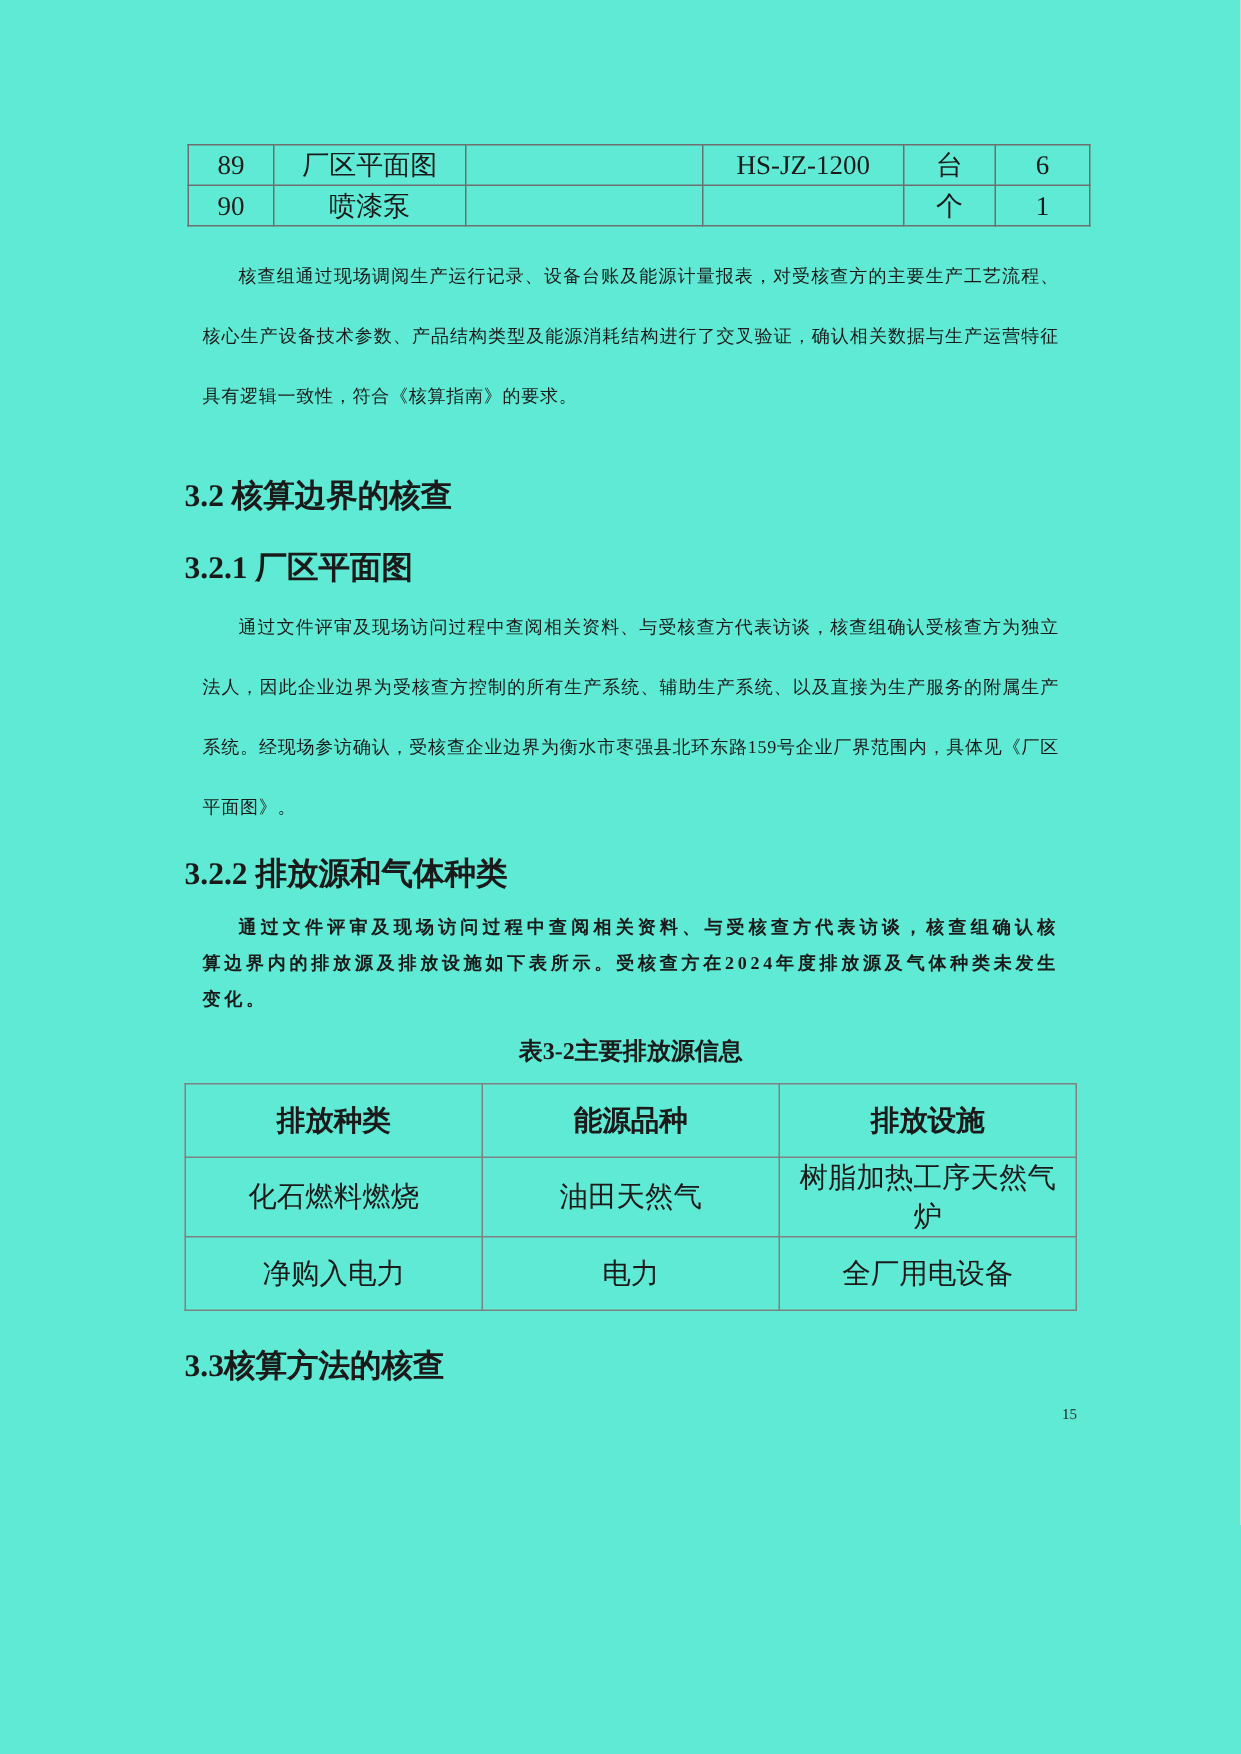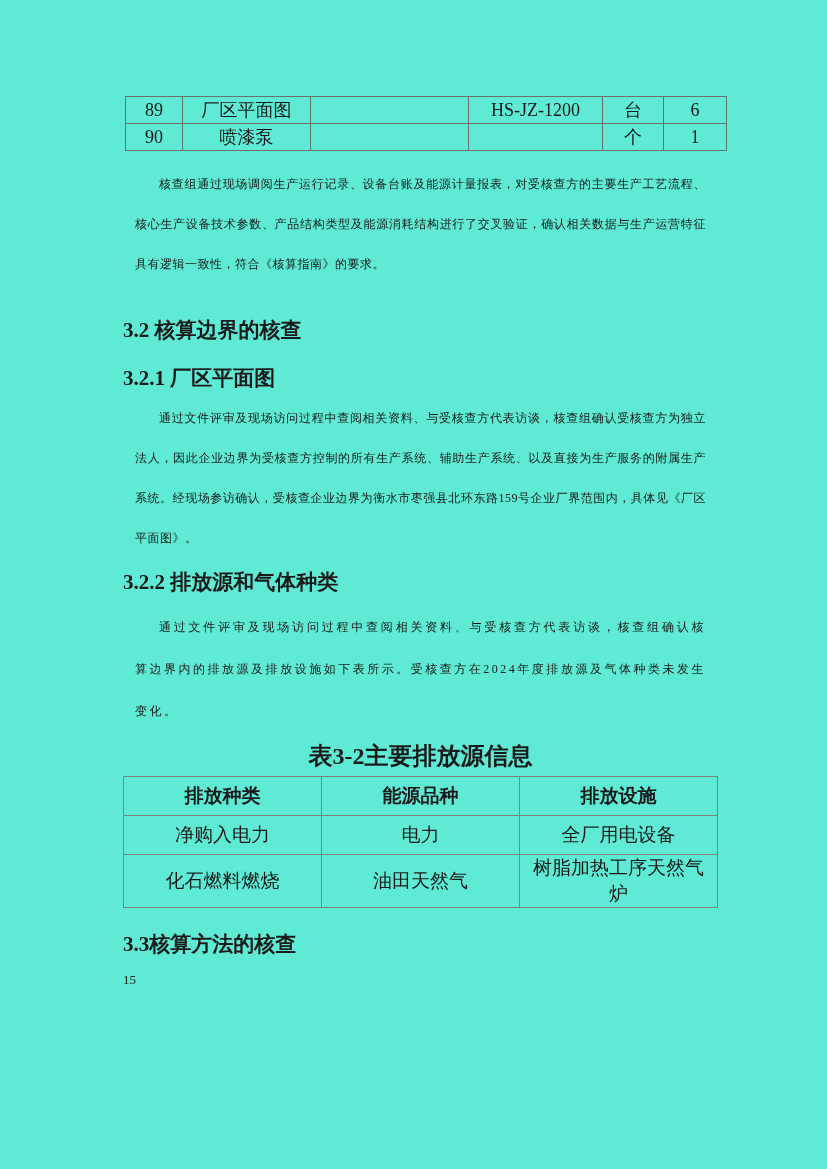--- a/index.html
+++ b/index.html
@@ -43,60 +43,60 @@
   .body-text {
     margin: 12px;
     font-size: 12px;
     line-height: 40px;
     text-align: justify;
     text-indent: 2em;
     letter-spacing: 0.5px;
   }
   .p1 { margin-top: 13px; }
   .p2 { margin-top: 8px; }
-  .p3 { margin-top: 12px; line-height: 42px; letter-spacing: 2.5px; }
+  .p3 { margin-top: 12px; line-height: 24px; letter-spacing: 2.5px; font-weight: bold; }
   
   .heading {
     margin: 0;
     font-size: 21px;
     font-weight: bold;
     line-height: 24px;
   }
   .h32  { margin-top: 34px; }
   .h321 { margin-top: 24px; }
   .h322 { margin-top: 12px; }
   .h33  { margin-top: 24px; }
   
   .table-caption {
     text-align: center;
     font-weight: bold;
-    font-size: 24px;
+    font-size: 16px;
     line-height: 24px;
   }
   .emission-table {
     margin-top: 8px;
     border-collapse: collapse;
     table-layout: fixed;
     width: 595px;
     font-size: 19px;
   }
   .emission-table th, .emission-table td {
     border: 1px solid #808080;
-    height: 39px;
+    height: 49px;
     padding: 0 4px;
     text-align: center;
     vertical-align: middle;
   }
   .emission-table th { font-weight: bold; }
   .emission-table td { font-weight: normal; }
   
   .page-number {
     margin-top: 16px;
-    text-align: left;
-    font-size: 13px;
+    text-align: right;
+    font-size: 10px;
     color: #222;
   }
 </style>
 </head>
 <body>
 
 <div class="page">
   <div class="content">
 
     <table class="equip-table">
@@ -142,28 +142,28 @@
     <table class="emission-table">
       <thead>
         <tr>
           <th>排放种类</th>
           <th>能源品种</th>
           <th>排放设施</th>
         </tr>
       </thead>
       <tbody>
         <tr>
+          <td>化石燃料燃烧</td>
+          <td>油田天然气</td>
+          <td>树脂加热工序天然气炉</td>
+        </tr>
+        <tr>
           <td>净购入电力</td>
           <td>电力</td>
           <td>全厂用电设备</td>
-        </tr>
-        <tr>
-          <td>化石燃料燃烧</td>
-          <td>油田天然气</td>
-          <td>树脂加热工序天然气炉</td>
         </tr>
       </tbody>
     </table>
 
     <h2 class="heading h33">3.3核算方法的核查</h2>
 
     <div class="page-number">15</div>
 
   </div>
 </div>

